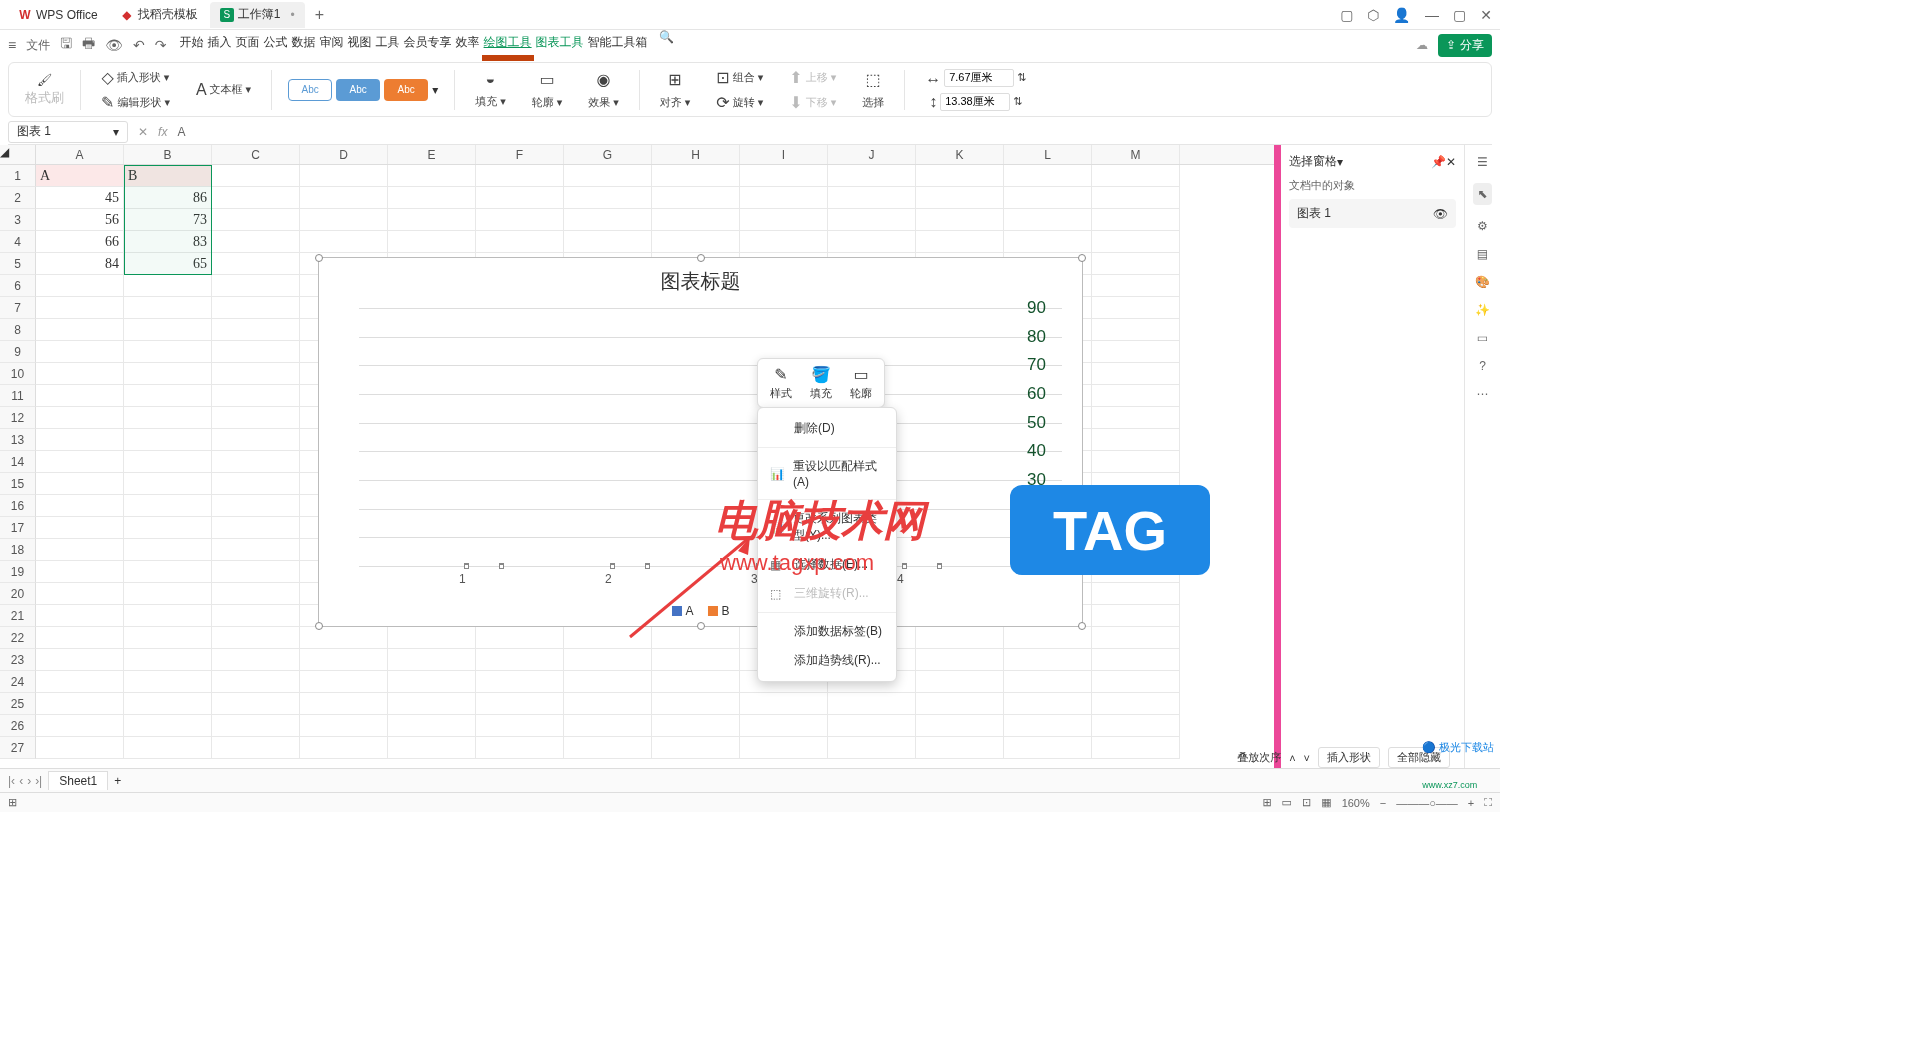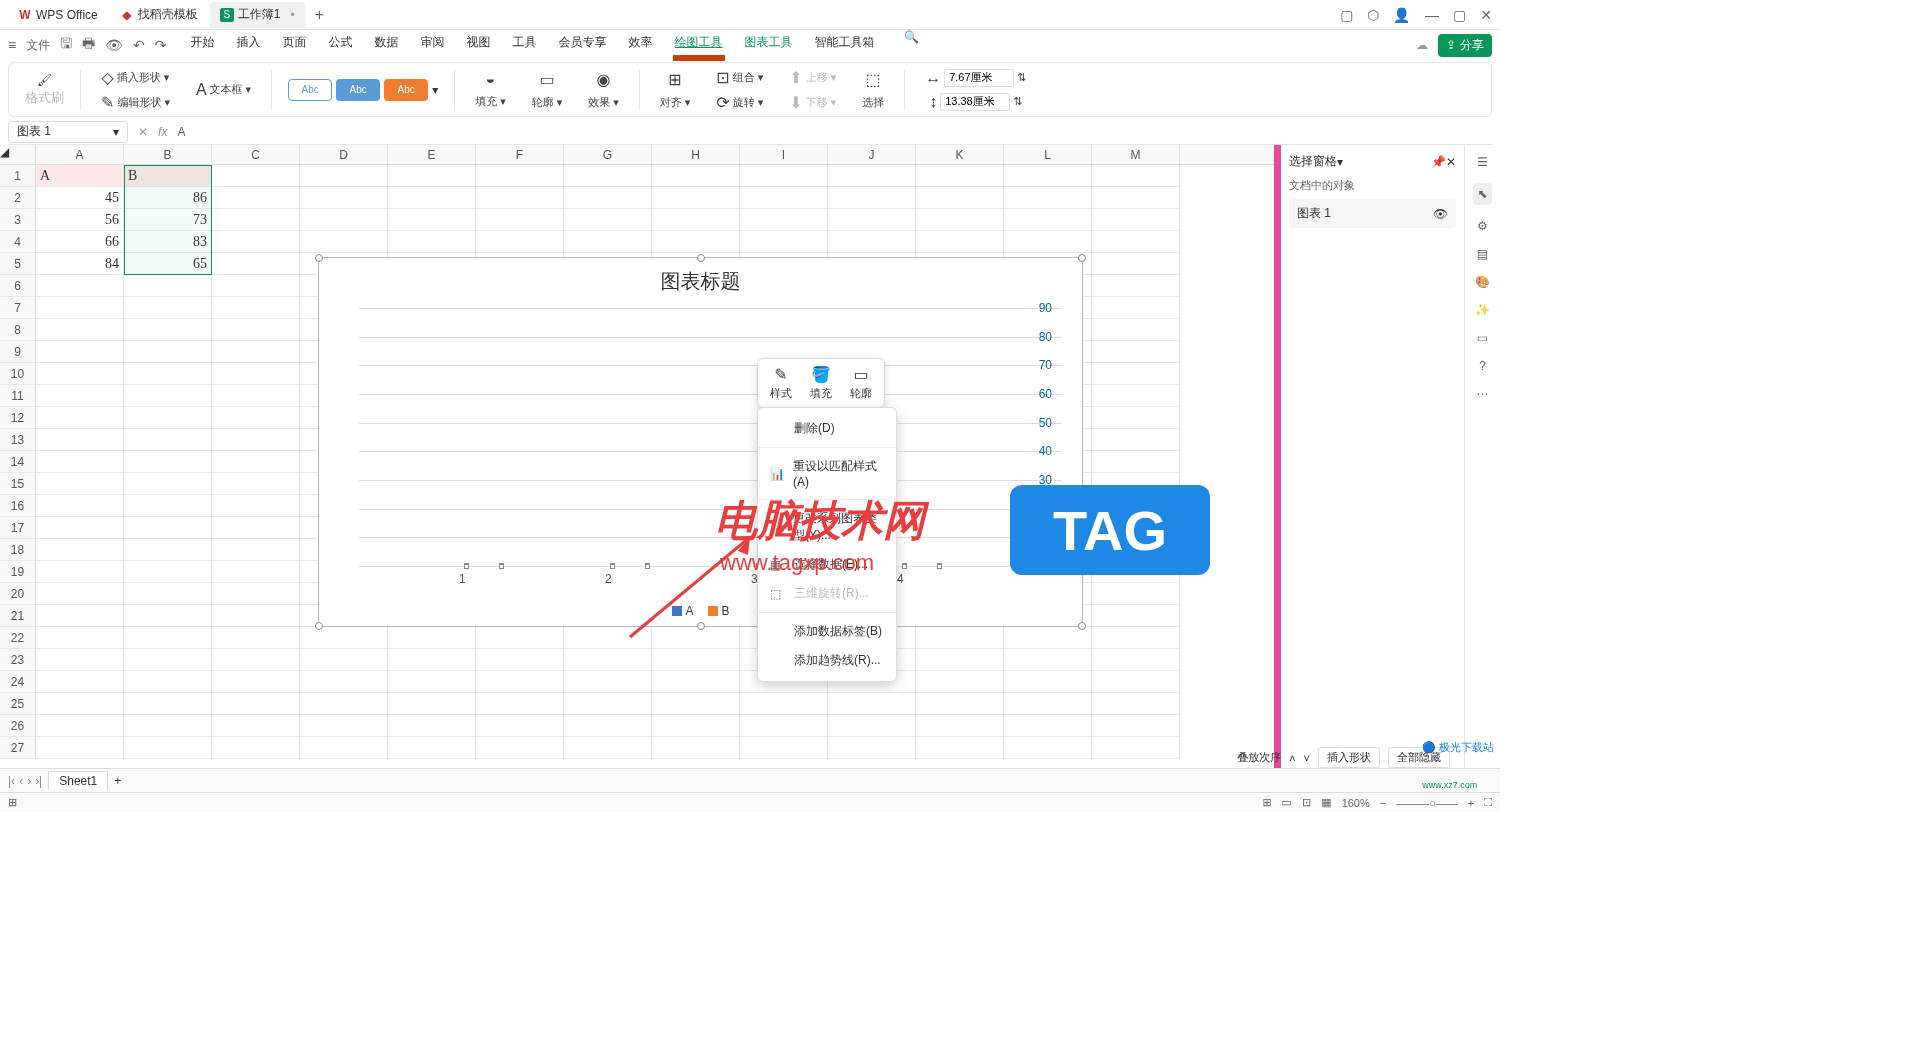--- a/index.html
+++ b/index.html
@@ -12,21 +12,21 @@
 .tab-icon { width: 14px; height: 14px; display: inline-flex; align-items: center; justify-content: center; }
 .tab-close { margin-left: 6px; color: #999; }
 .tab-add { padding: 0 8px; color: #666; font-size: 16px; }
 .titlebar-right { margin-left: auto; display: flex; gap: 14px; align-items: center; color: #666; }
 .titlebar-right span { font-size: 14px; }
 
 
 .menubar { height: 30px; display: flex; align-items: center; padding: 0 8px; gap: 2px; background: #fff; }
 .menu-left { display: flex; align-items: center; gap: 10px; color: #666; }
 .menu-left .icon-btn { font-size: 14px; }
-.menu-items { display: flex; gap: 18px; margin-left: 20px; justify-content: flex-end; }
+.menu-items { display: flex; margin-left: 9px; justify-content: flex-end; }
 .menu-item { cursor: pointer; padding: 4px 2px; }
 .menu-item.active { color: #0a9659; border-bottom: 6px solid #c2410c; text-decoration: underline; }
 .menu-right { margin-left: auto; display: flex; gap: 10px; align-items: center; }
 .share-btn { background: #0a9659; color: #fff; padding: 3px 8px; border-radius: 4px; display: flex; align-items: center; gap: 4px; font-size: 12px; }
 
 
 .ribbon { height: 55px; display: flex; align-items: center; padding: 4px 10px; border: 1px solid #e5e5e5; margin: 2px 8px; border-radius: 6px; gap: 6px; }
 .ribbon-group { display: flex; flex-direction: column; align-items: center; gap: 2px; padding: 0 6px; }
 .ribbon-group.row { flex-direction: row; }
 .ribbon-sep { width: 1px; height: 40px; background: #e5e5e5; margin: 0 4px; }
@@ -57,21 +57,21 @@
 .cell { width: 88px; border-right: 1px solid #e8e8e8; border-bottom: 1px solid #e8e8e8; padding: 0 4px; line-height: 22px; font-size: 14px; font-family: "SimSun", serif; }
 .cell.num { text-align: right; }
 .sel-range { position: absolute; border: 1px solid #0a9659; background: rgba(10,150,89,0.05); pointer-events: none; }
 .sel-highlight { background: #fce8e8 !important; }
 
 
 .chart-container { position: absolute; left: 318px; top: 112px; width: 765px; height: 370px; background: #fff; border: 1px solid #bbb; }
 .chart-handle { width: 8px; height: 8px; background: #fff; border: 1px solid #888; border-radius: 50%; position: absolute; }
 .chart-title { text-align: center; font-size: 20px; font-family: "SimSun", serif; margin-top: 10px; }
 .chart-plot { position: absolute; left: 40px; top: 50px; right: 20px; bottom: 60px; }
-.y-tick { position: absolute; right: 10px; font-size: 12px; color: #0369a1; transform: translateY(-50%); }
+.y-tick { position: absolute; right: 16px; font-size: 17px; color: #14532d; transform: translateY(-50%); }
 .gridline { position: absolute; left: 0; right: 0; height: 1px; background: #ddd; }
 .bar-group { position: absolute; bottom: 0; display: flex; gap: 4px; }
 .bar { width: 34px; position: relative; }
 .bar.a { background: #4472c4; }
 .bar.b { background: #ed7d31; }
 .bar-handle { width: 5px; height: 5px; border: 1px solid #888; background: #fff; position: absolute; }
 .x-tick { position: absolute; bottom: -20px; font-size: 12px; color: #555; }
 .legend { position: absolute; bottom: 8px; left: 50%; transform: translateX(-50%); display: flex; gap: 14px; font-size: 12px; }
 .legend-item { display: flex; align-items: center; gap: 4px; }
 .legend-sw { width: 10px; height: 10px; }

